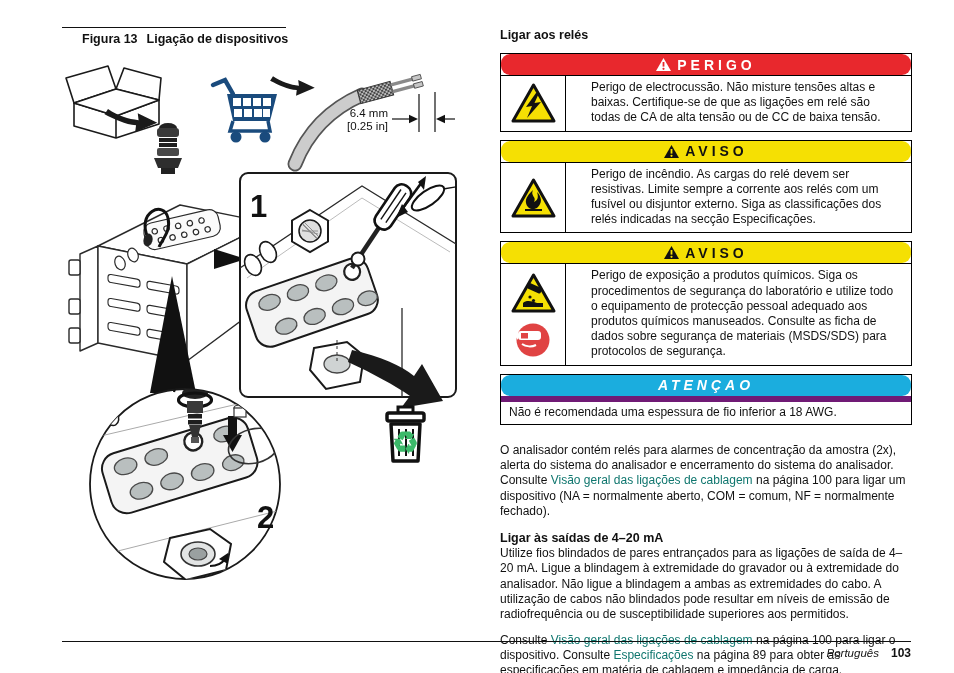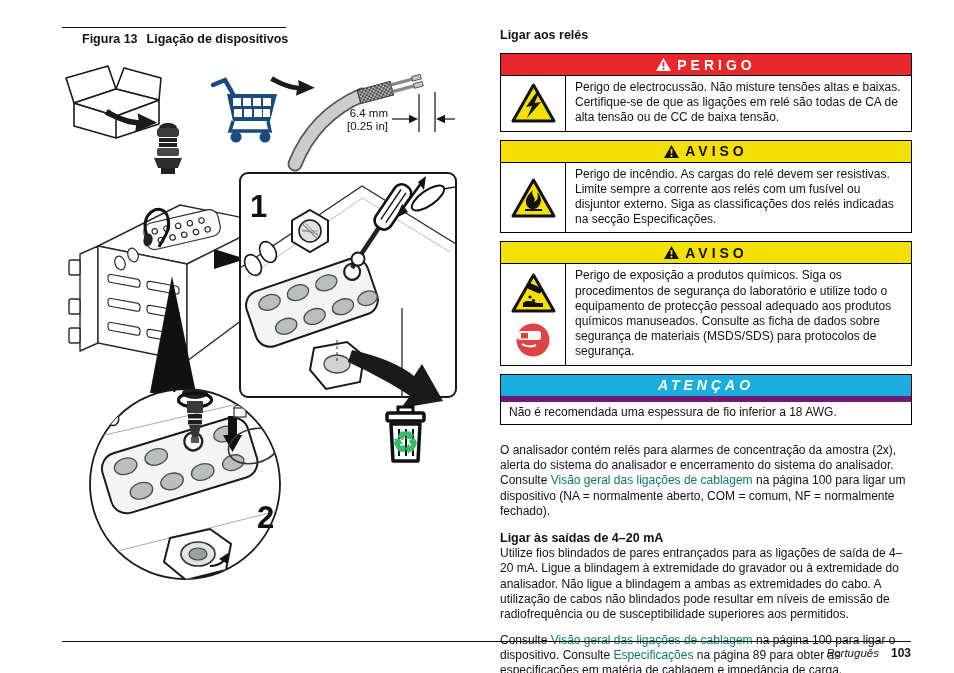--- a/index.html
+++ b/index.html
@@ -12,23 +12,23 @@
   .fig-caption .cap-label{margin-right:9px;margin-left:20px;}
   .figure-wrap{position:absolute;left:62px;top:56px;width:410px;height:585px;}
 
   
   .rightcol{position:absolute;left:500px;top:28px;width:412px;}
   .section-heading{font-size:12.5px;font-weight:bold;margin:0 0 11px 0;}
   .sub-heading{font-size:12.5px;font-weight:bold;margin:12px 0 1px 0;}
 
   .hazard-box{border:1px solid #000;margin-bottom:8px;}
   .hazard-head{height:21px;display:flex;align-items:center;justify-content:center;
-               font-weight:bold;font-size:14px;letter-spacing:4px;gap:6px;}
+               font-weight:bold;font-size:14px;letter-spacing:4px;gap:6px;border-radius:9px;}
   .hazard-head svg{flex:0 0 auto;}
-  .hazard-body{display:flex;border-top:1px solid #000;}
+  .hazard-body{display:flex;border-top:1px solid #000;gap:16px;}
   .icon-cell{width:64px;border-right:1px solid #000;display:flex;flex-direction:column;
              align-items:center;justify-content:center;gap:8px;padding:6px 0;}
   .hazard-text{flex:1;padding:4px 9px 5px 9px;font-size:12px;line-height:15.2px;}
 
   .notice-head{font-style:italic;}
   .notice-body{padding:3px 8px 4px 8px;font-size:12px;line-height:15px;border-top:6px solid #701a75;}
 
   .para{font-size:12px;line-height:15.3px;margin:0 0 10px 0;}
   .para .link{color:#0f766e;text-decoration:none;cursor:pointer;}
   .para .link.nowrap{white-space:nowrap;}

